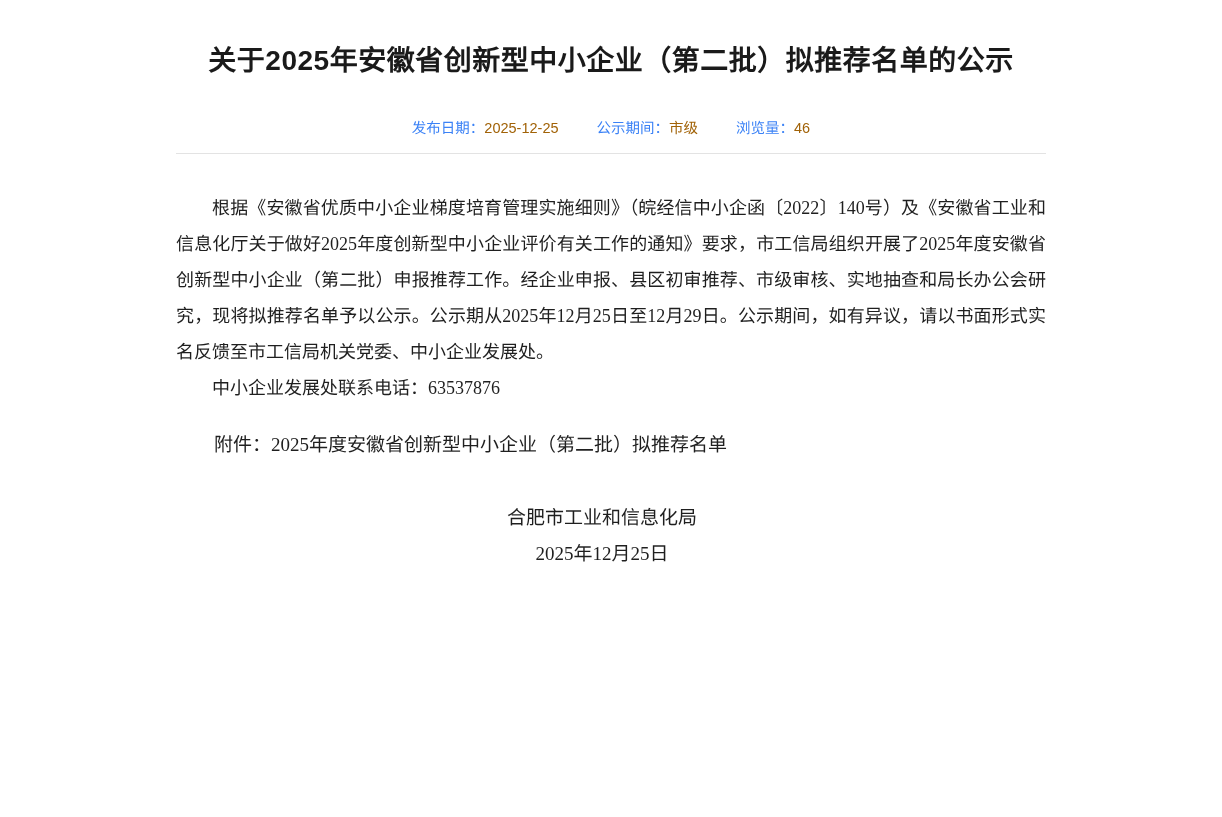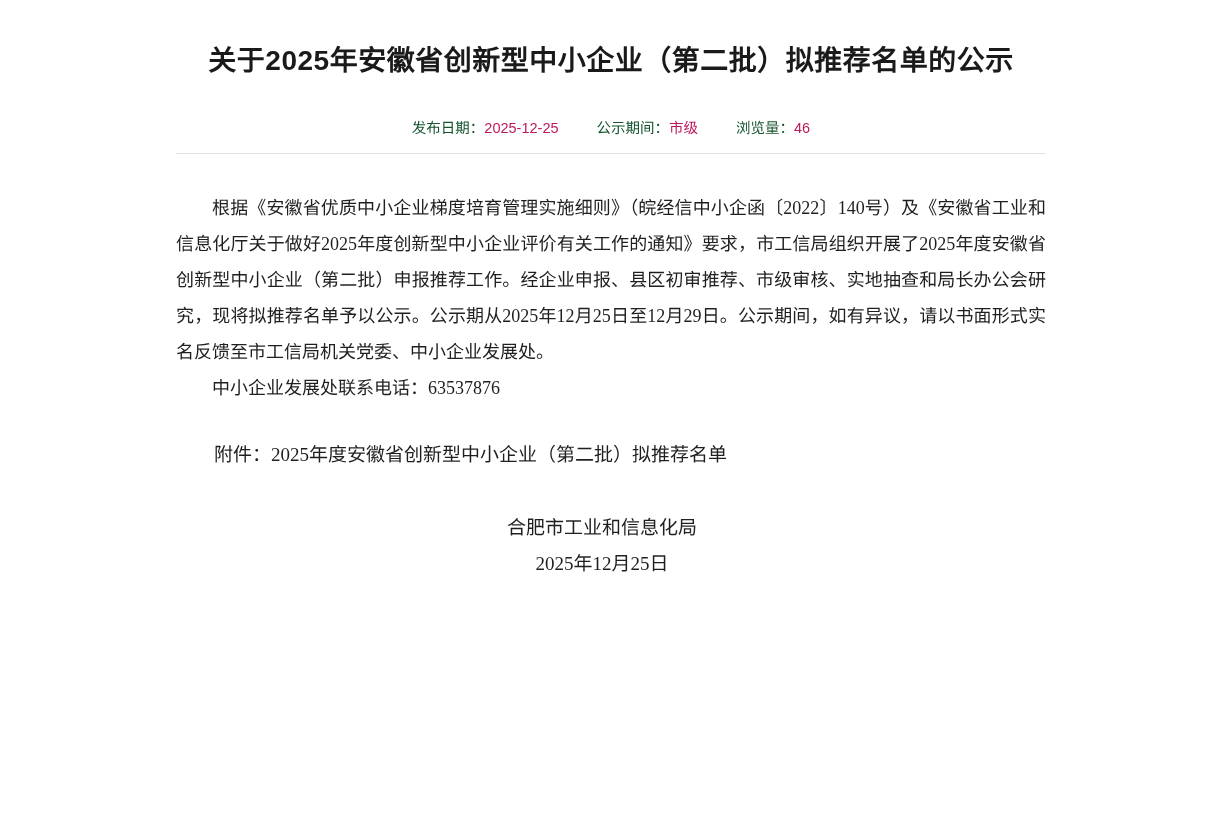--- a/index.html
+++ b/index.html
@@ -49,44 +49,44 @@
     border-bottom: 1px solid #e3e3e3;
   }
   .meta-item {
     white-space: nowrap;
     margin-right: 38px;
   }
   .meta-item:last-child {
     margin-right: 0;
   }
   .meta-label {
-    color: #14532d;
+    color: #3b82f6;
     text-align: center;
   }
   .meta-value {
-    color: #be185d;
+    color: #a16207;
   }
   .body-text {
     margin-top: 36px;
     font-family: "Liberation Serif", serif;
     font-size: 18px;
     line-height: 2.0;
     color: #1f1f1f;
     text-align: justify;
     text-justify: inter-ideograph;
   }
   .para {
     margin: 0 0 0 0;
     text-indent: 2em;
   }
   .para.tight {
     line-height: 2.0;
   }
   .attachment {
-    margin-top: 30px;
+    margin-top: 20px;
     font-family: "Liberation Serif", serif;
     font-size: 19px;
     line-height: 2.0;
     text-indent: 2em;
     color: #1f1f1f;
   }
   .signature {
     margin-top: 36px;
     font-family: "Liberation Serif", serif;
     font-size: 19px;

